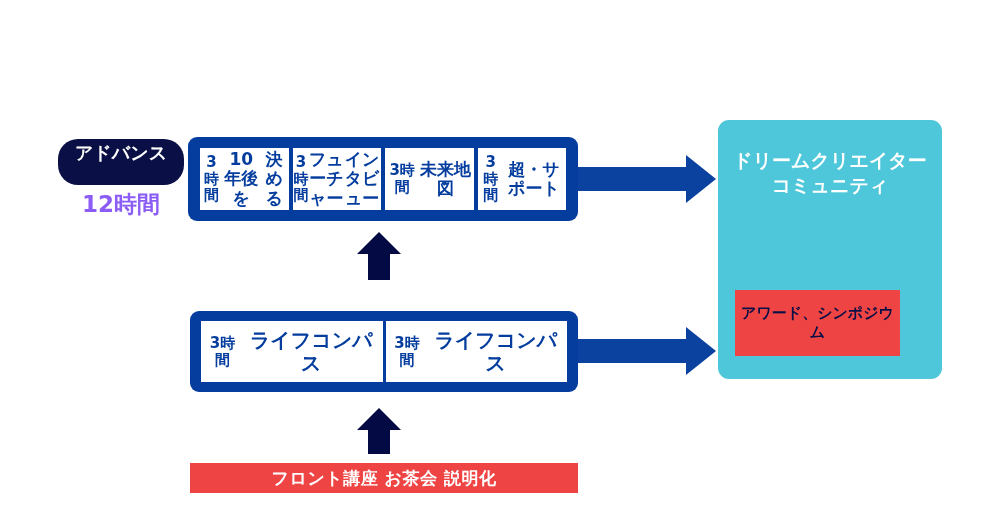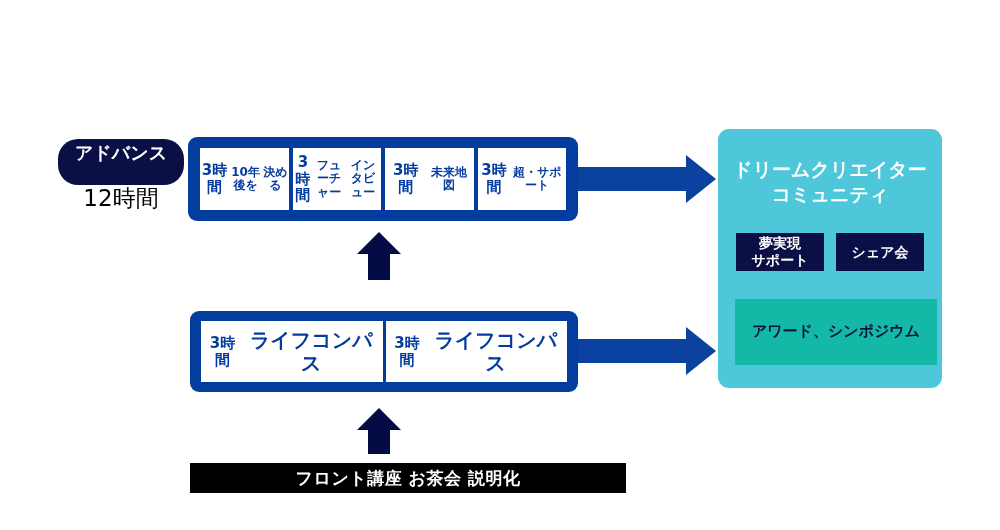--- a/index.html
+++ b/index.html
@@ -58,24 +58,25 @@
     background: #0a1046;
     color: #ffffff;
     font-size: 18px;
     font-weight: bold;
     border-radius: 20px;
     padding: 5px 17px 22px;
     line-height: 1.05;
     white-space: nowrap;
   }
   .level-meta {
-    color: #000000;
+    color: #8b5cf6;
     font-size: 23px;
-    font-weight: normal;
+    font-weight: bold;
     line-height: 1.2;
+    margin-top: 6px;
     white-space: nowrap;
   }
   .level-meta div { margin: 0; }
 
   #level-advance { left: 54px; top: 139px; width: 134px; }
   #level-basic   { left: 54px; top: 314px; width: 134px; }
 
   
   .course-bar {
     position: absolute;
@@ -109,21 +110,21 @@
     align-items: center;
     justify-content: center;
     color: #043d9e;
     font-weight: bold;
     line-height: 1.12;
     text-align: center;
     box-sizing: border-box;
   }
   #advance-bar .module { font-size: 14px; padding: 2px 1px; }
   #advance-bar .module .hours { font-size: 15px; }
-  #advance-bar .module .name  { font-size: 12px; }
+  #advance-bar .module .name  { font-size: 17px; }
   #basic-bar .module { font-size: 15px; padding: 2px; }
   #basic-bar .module .hours { font-size: 15px; }
   #basic-bar .module .name  { font-size: 20px; }
 
   
   .arrow-right {
     position: absolute;
     height: 0;
   }
   .arrow-right .shaft {
@@ -172,21 +173,21 @@
   }
   #arrow-basic-to-advance { left: 357px; top: 232px; height: 48px; }
   #arrow-basic-to-advance .shaft { height: 27px; }
   #arrow-front-to-basic { left: 357px; top: 408px; height: 46px; }
   #arrow-front-to-basic .shaft { height: 25px; }
 
   
   #community-panel {
     position: absolute;
     left: 718px;
-    top: 129px;
+    top: 120px;
     width: 224px;
     height: 259px;
     background: #4fc7da;
     border-radius: 11px;
     box-sizing: border-box;
   }
   #community-title {
     position: absolute;
     left: 0;
     top: 28px;
@@ -217,43 +218,43 @@
     flex-direction: column;
     align-items: center;
     justify-content: center;
     flex: 1 1 0;
     box-sizing: border-box;
   }
   #community-note {
     position: absolute;
     left: 17px;
     top: 170px;
-    width: 202px;
+    width: 165px;
     height: 66px;
-    background: #14b8a6;
+    background: #ef4444;
     color: #0a1046;
     font-size: 15px;
     font-weight: bold;
     line-height: 1.3;
     text-align: center;
     display: flex;
     flex-direction: column;
     align-items: center;
     justify-content: center;
     box-sizing: border-box;
   }
 
   
   #front-bar {
     position: absolute;
     left: 190px;
     top: 463px;
-    width: 436px;
+    width: 388px;
     height: 30px;
-    background: #000000;
+    background: #ef4444;
     color: #ffffff;
     font-size: 17px;
     font-weight: bold;
     display: flex;
     align-items: center;
     justify-content: center;
     letter-spacing: 0.5px;
   }
 </style>
 </head>
@@ -319,29 +320,20 @@
   <div class="arrow-up" id="arrow-front-to-basic">
     <div class="head"></div>
     <div class="shaft"></div>
   </div>
 
   <div id="community-panel">
     <div id="community-title">
       <div>ドリームクリエイター</div>
       <div>コミュニティ</div>
     </div>
-    <div class="chip-row">
-      <div class="chip">
-        <span>夢実現</span>
-        <span>サポート</span>
-      </div>
-      <div class="chip">
-        <span>シェア会</span>
-      </div>
-    </div>
     <div id="community-note">
       <span>アワード、シンポジウム</span>
     </div>
   </div>
 
   <div id="front-bar">
     <span>フロント講座 お茶会 説明化</span>
   </div>
 
 </div>

